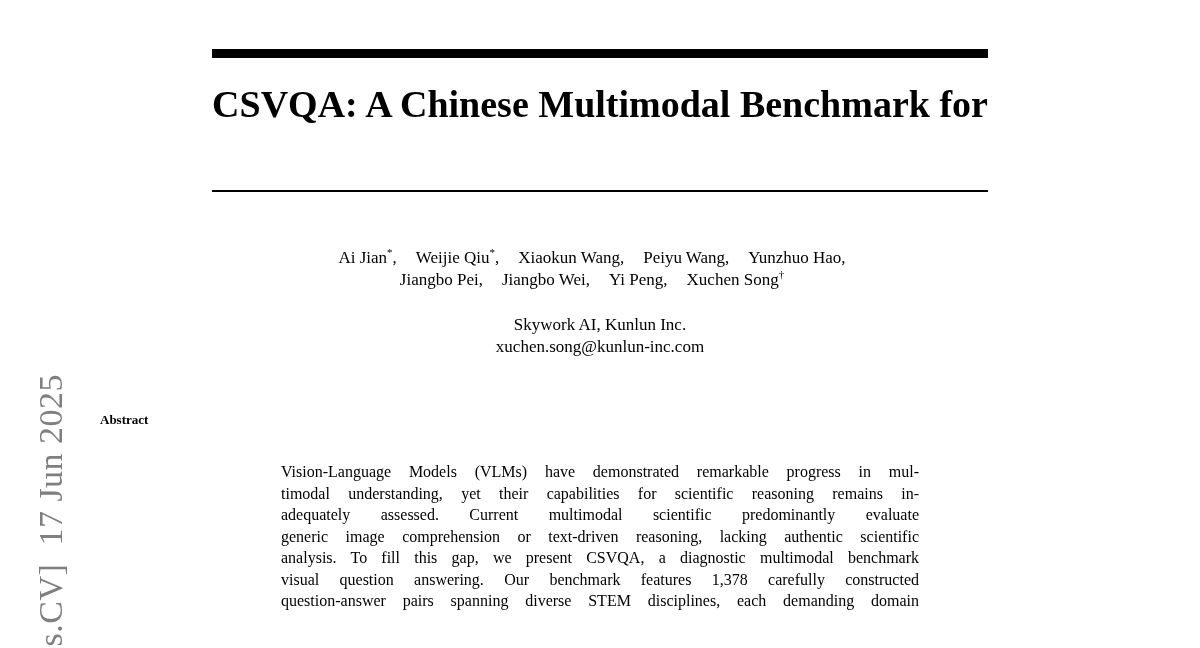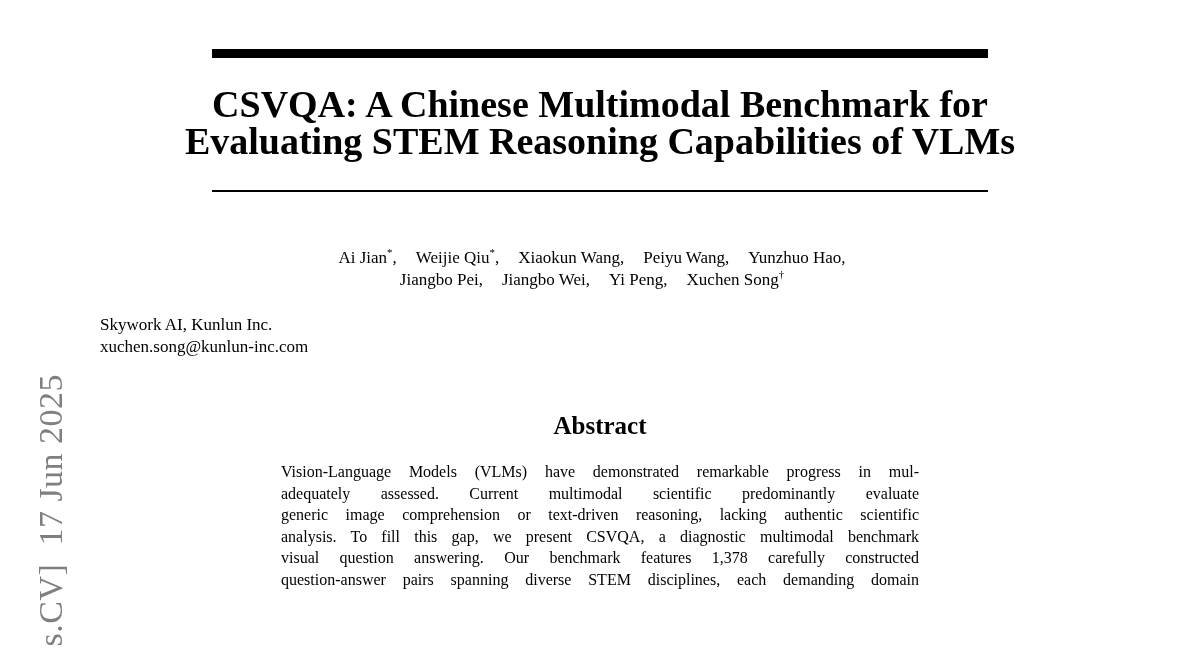--- a/index.html
+++ b/index.html
@@ -60,31 +60,31 @@
   }
   .author sup {
     font-size: 11px;
     line-height: 0;
   }
   .affil-block {
     position: absolute;
     left: 100px;
     top: 314px;
     width: 1000px;
-    text-align: left;
+    text-align: center;
     font-size: 17px;
     line-height: 22px;
   }
   .abstract-heading {
     position: absolute;
     left: 100px;
     top: 412px;
     width: 1000px;
-    text-align: center;
-    font-size: 25px;
+    text-align: left;
+    font-size: 13px;
     font-weight: 700;
   }
   .abstract-body {
     position: absolute;
     left: 281px;
     top: 461px;
     width: 638px;
     font-size: 16px;
   }
   .abs-line {
@@ -112,39 +112,39 @@
 <body>
 
 <div class="page">
 
   <div class="watermark" style="color: rgb(127, 127, 127);">cs.CV]  17 Jun 2025</div>
 
   <div class="rule-thick"></div>
 
   <div class="title-block">
     <div>CSVQA: A Chinese Multimodal Benchmark for</div>
-    <div>Evaluating STEM Reasoning Capabilities of VLMs</div>
   </div>
 
   <div class="rule-thin"></div>
 
   <div class="authors-block">
     <div id="authors-line1"><span class="author">Ai Jian<sup>*</sup>,</span><span class="author">Weijie Qiu<sup>*</sup>,</span><span class="author">Xiaokun Wang,</span><span class="author">Peiyu Wang,</span><span class="author">Yunzhuo Hao,</span></div>
     <div id="authors-line2"><span class="author">Jiangbo Pei,</span><span class="author">Jiangbo Wei,</span><span class="author">Yi Peng,</span><span class="author">Xuchen Song<sup>†</sup></span></div>
   </div>
 
   <div class="affil-block">
     <div>Skywork AI, Kunlun Inc.</div>
     <div>xuchen.song@kunlun-inc.com</div>
   </div>
 
   <div class="abstract-heading">Abstract</div>
 
   <div class="abstract-body" id="abstract-lines">
       <div class="abs-line">Vision-Language Models (VLMs) have demonstrated remarkable progress in mul-</div>
+      <div class="abs-line">timodal understanding, yet their capabilities for scientific reasoning remains in-</div>
       <div class="abs-line">adequately assessed. Current multimodal scientific predominantly evaluate</div>
       <div class="abs-line">generic image comprehension or text-driven reasoning, lacking authentic scientific</div>
       <div class="abs-line">analysis. To fill this gap, we present CSVQA, a diagnostic multimodal benchmark</div>
       <div class="abs-line">visual question answering. Our benchmark features 1,378 carefully constructed</div>
       <div class="abs-line">question-answer pairs spanning diverse STEM disciplines, each demanding domain</div>
     </div>
 
 </div>
 
 </body></html>

